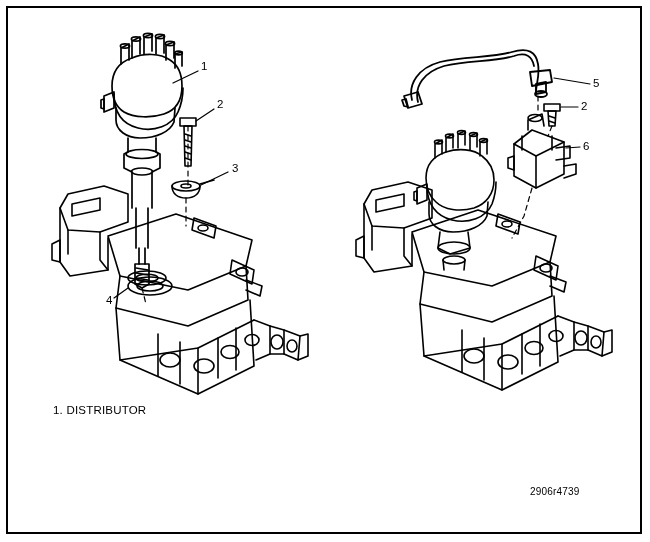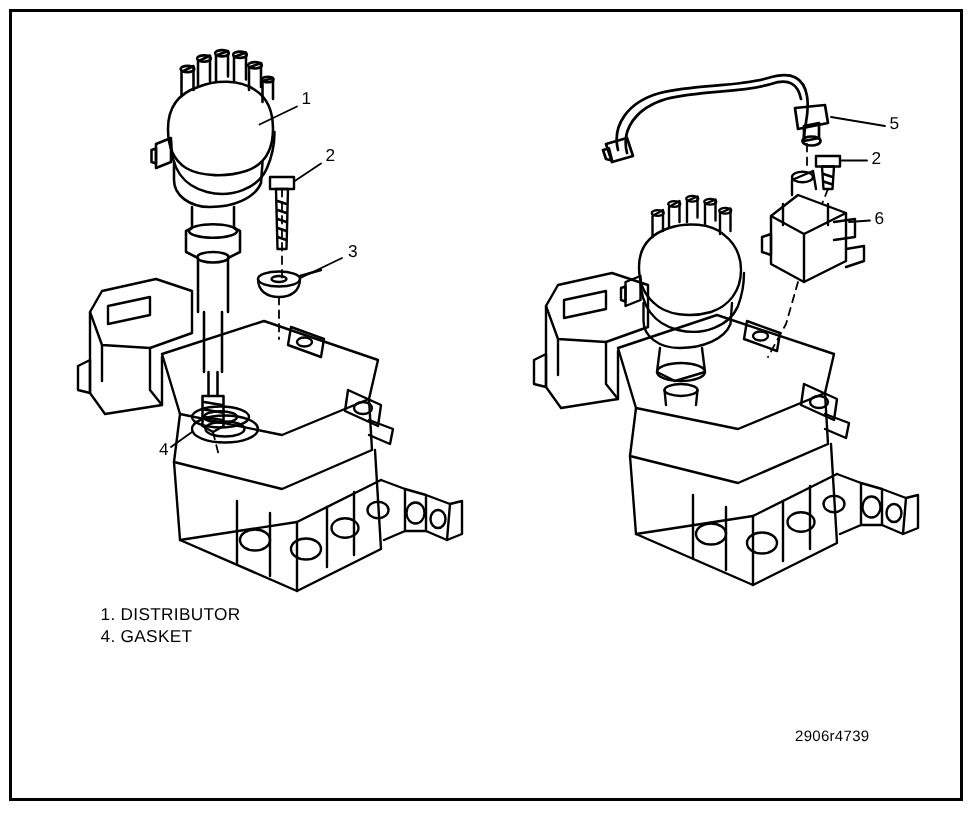--- a/index.html
+++ b/index.html
@@ -39,21 +39,20 @@
     left: 45px;
     top: 395px;
     font-size: 11.5px;
     line-height: 14.6px;
     color: #000000;
     letter-spacing: 0.2px;
     white-space: nowrap;
   }
   .legend div {
     font-family: "Liberation Sans", sans-serif;
-    margin-left: 14px;
   }
   .figcode {
     position: absolute;
     left: 522px;
     top: 478px;
     font-size: 10px;
     color: #000000;
     font-family: "Liberation Sans", sans-serif;
     letter-spacing: 0.2px;
   }
@@ -287,19 +286,18 @@
     <div class="calloutnum" style="left:209px; top:90px;">2</div>
     <div class="calloutnum" style="left:224px; top:154px;">3</div>
     <div class="calloutnum" style="left:98px; top:286px;">4</div>
 
     <div class="calloutnum" style="left:585px; top:69px;">5</div>
     <div class="calloutnum" style="left:573px; top:92px;">2</div>
     <div class="calloutnum" style="left:575px; top:132px;">6</div>
 
     <div class="legend">
       <div>1. DISTRIBUTOR</div>
-      <div>4. GASKET</div>
     </div>
 
     <div class="figcode">2906r4739</div>
 
   </div>
 </div>
 
 </body></html>

